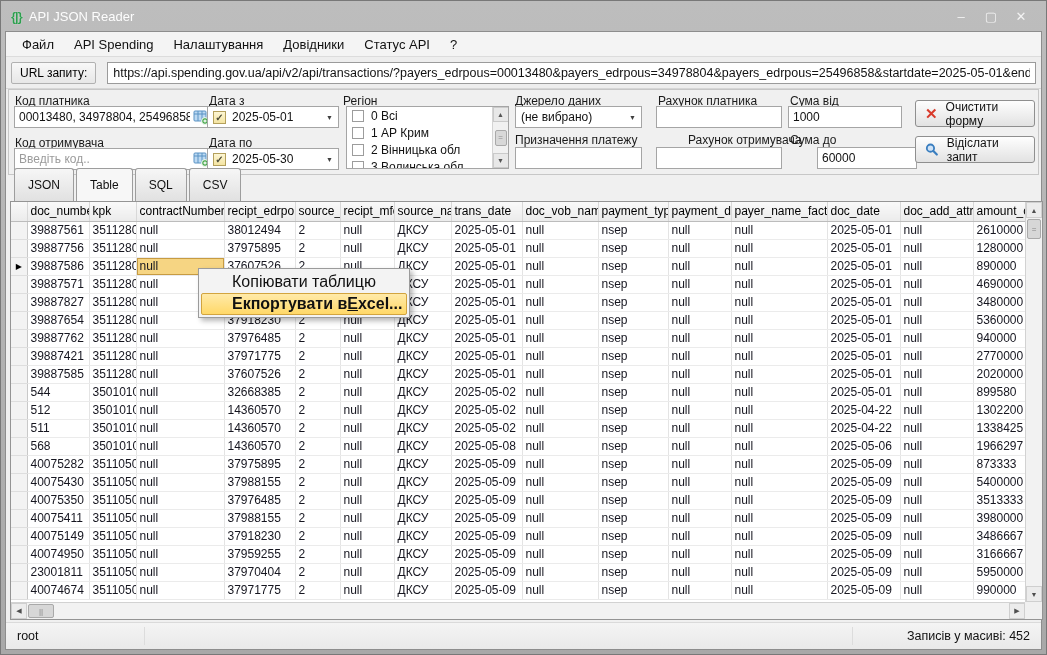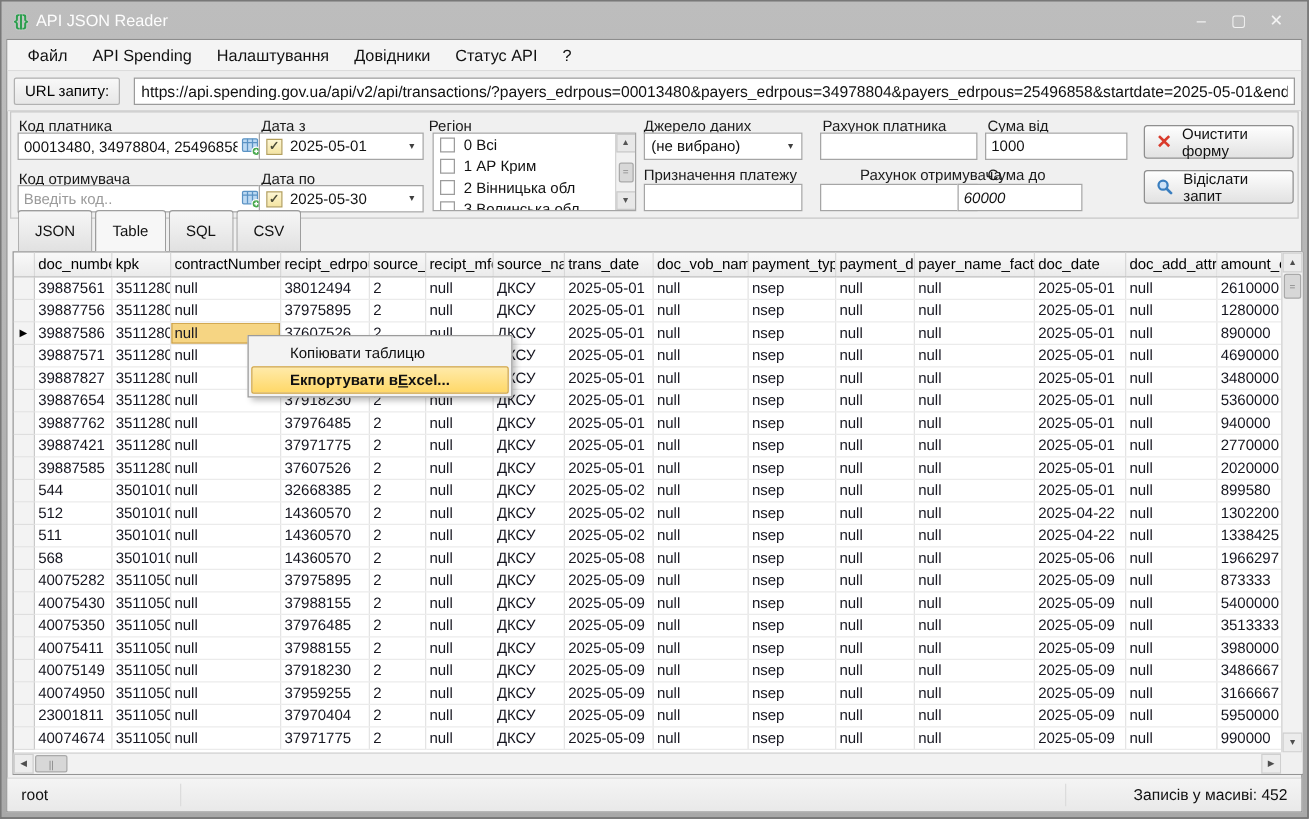--- a/index.html
+++ b/index.html
@@ -62,21 +62,21 @@
   .sbtn.up { position:absolute; top:0; left:0; right:0; }
   .vthumb { position:absolute; top:17px; left:1px; right:1px; height:20px; background:#d7d7d7; border:1px solid #a9a9a9; border-radius:2px; display:flex; align-items:center; justify-content:center; font-size:8px; color:#868686; }
   .hscroll { position:absolute; left:0; right:17px; bottom:0; height:17px; background:#f2f2f2; border-top:1px solid #d2d2d2; display:flex; align-items:center; }
   .hbtn { width:16px; height:16px; display:flex; align-items:center; justify-content:center; font-size:7px; color:#4e4e4e; background:#ececec; border:1px solid #cfcfcf; flex:0 0 auto; }
   .hthumb { width:26px; height:14px; margin:0 1px; background:#d7d7d7; border:1px solid #a9a9a9; border-radius:2px; display:flex; align-items:center; justify-content:center; font-size:8px; color:#868686; flex:0 0 auto; }
   .htrack { flex:1; }
   .corner { position:absolute; right:0; bottom:0; width:17px; height:17px; background:#f0f0f0; }
 
   
   .context-menu { position:absolute; left:192px; top:236px; width:212px; background:#f3f3f3; border:1px solid #9b9b9b; box-shadow:3px 3px 5px rgba(0,0,0,.28); padding:2px; z-index:20; }
-  .cm-item { height:22px; display:flex; align-items:center; padding-left:30px; font-size:12px; color:#111; border:1px solid transparent; border-radius:2px; }
+  .cm-item { height:22px; display:flex; align-items:center; padding-left:30px; font-size:16px; color:#111; border:1px solid transparent; border-radius:2px; }
   .cm-item.hot { background:linear-gradient(#ffeaa9,#ffd868); border-color:#d2a43f;font-weight:bold; }
   .accel { text-decoration:underline; }
 
   
   .statusbar { position:absolute; left:0; right:0; bottom:0; height:27px; background:linear-gradient(#f4f4f4,#e9e9e9); border-top:1px solid #dadada; display:flex; align-items:center; padding:13px 11px; font-size:12.5px; color:#111; }
   .status-sep { position:absolute; top:4px; bottom:4px; width:1px; background:#dcdcdc; }
   .status-right { margin-left:auto; }
 </style>
 </head>
 <body>
@@ -181,21 +181,21 @@
       <input class="tinput" style="left: 506px; top: 57px; width: 127px;" value="">
 
       <span class="flabel" style="left:649px;top:4px">Рахунок платника</span>
       <input class="tinput" style="left: 647px; top: 16px; width: 126px;" value="">
       <span class="flabel" style="left:679px;top:43px">Рахунок отримувача</span>
       <input class="tinput" style="left: 647px; top: 57px; width: 126px;" value="">
 
       <span class="flabel" style="left:781px;top:4px">Сума від</span>
       <input class="tinput" style="left: 779px; top: 16px; width: 114px;" value="1000">
       <span class="flabel" style="left:781px;top:43px">Сума до</span>
-      <input class="tinput" style="left: 757px; top: 57px; width: 100px; font-style: italic;" value="60000">
+      <input class="tinput" style="left: 808px; top: 57px; width: 100px;" value="60000">
 
       <div class="btn" style="left:906px;top:10px">
         <span class="x-icon">✕</span>
         <span>Очистити форму</span>
       </div>
       <div class="btn" style="left:906px;top:46px">
         <svg width="15" height="15" viewBox="0 0 15 15">
             <circle cx="6" cy="6" r="4" fill="#cfe3f7" stroke="#3a7ebf" stroke-width="2"></circle>
             <line x1="9.2" y1="9.2" x2="13" y2="13" stroke="#3a7ebf" stroke-width="2.4" stroke-linecap="round"></line>
           </svg>

